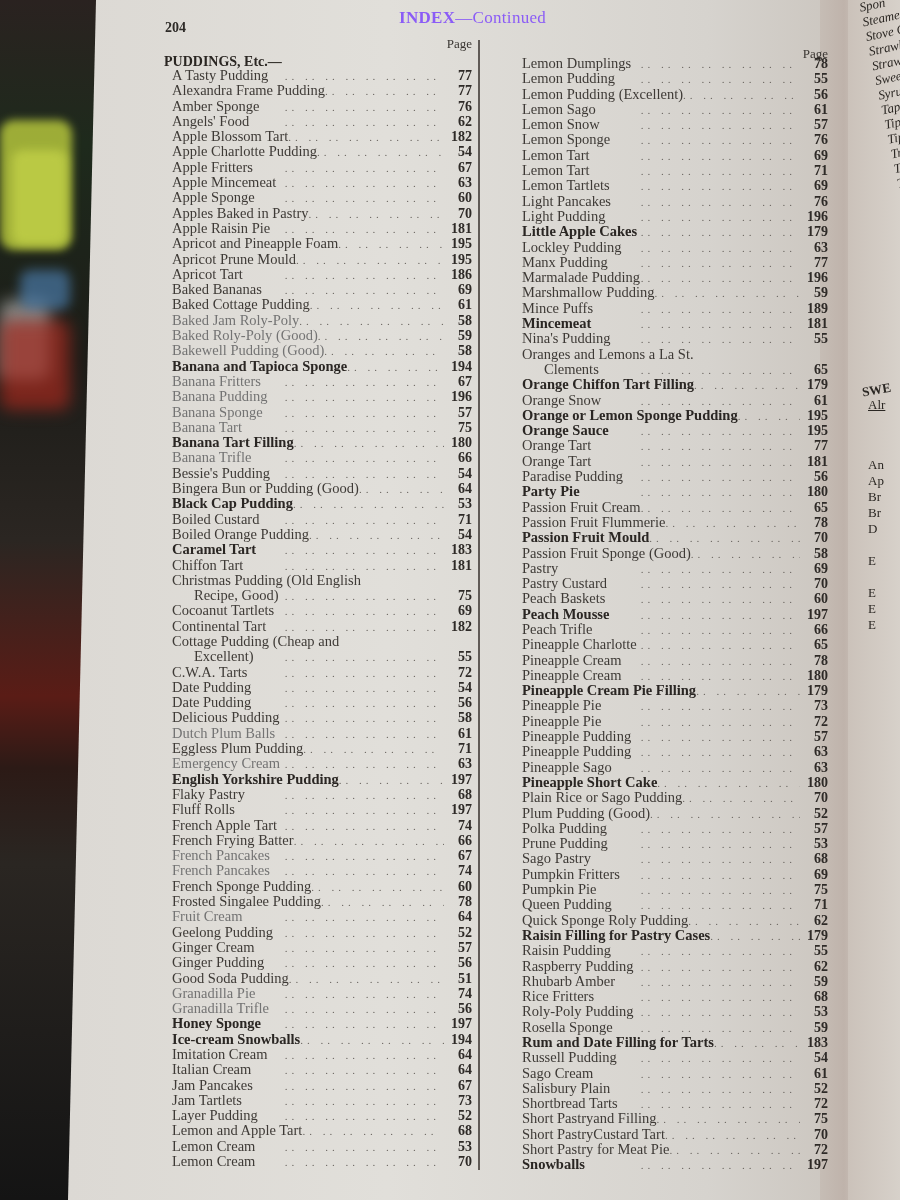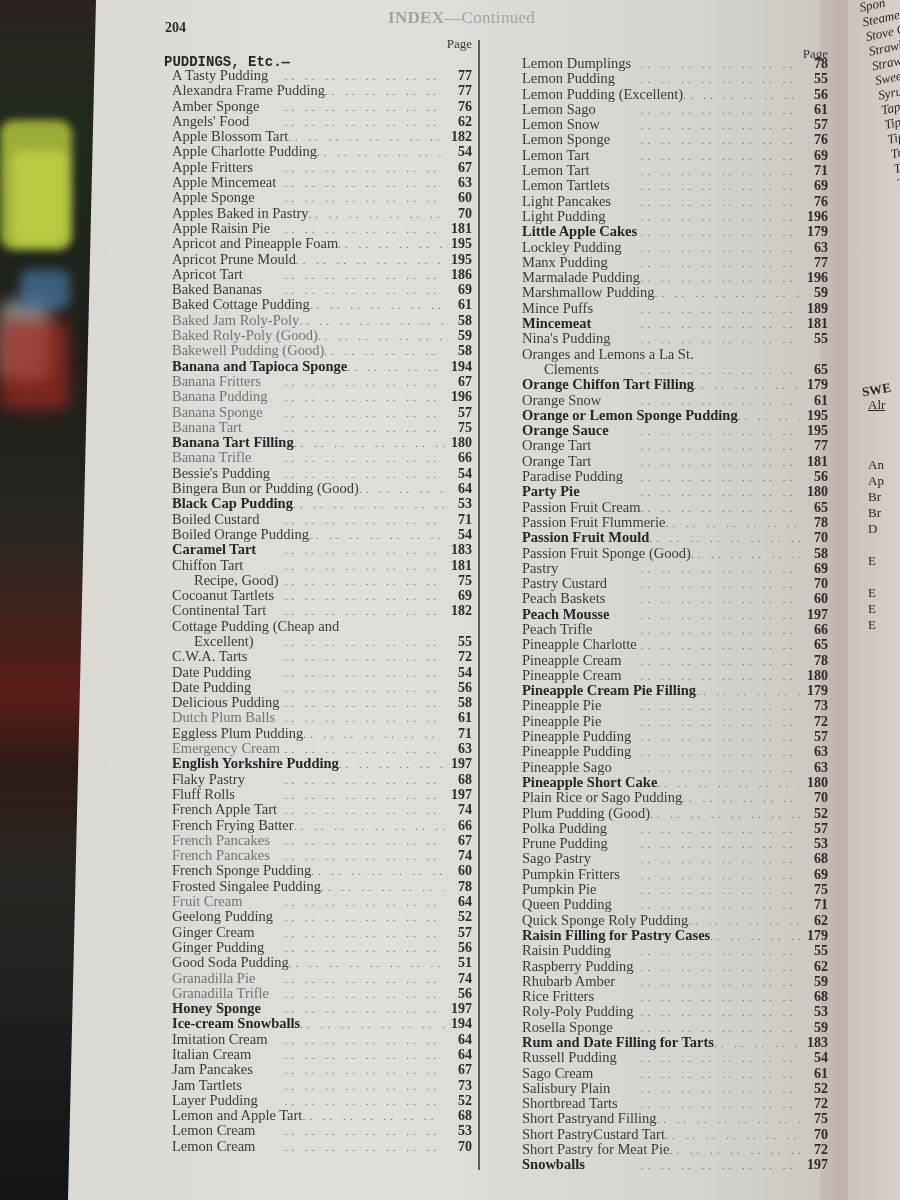--- a/index.html
+++ b/index.html
@@ -49,36 +49,36 @@
   }
   .adj-col { position: absolute; left: 858px; top: 0; transform: rotate(-12deg); transform-origin: left top; }
   .adj-col2 { position: absolute; left: 868px; top: 382px; }
   .adj-line { font-size: 13px; line-height: 15px; color: #2b2723; font-style: italic; white-space: nowrap; }
   .adj-line2 { font-size: 13px; line-height: 15px; color: #2b2723; white-space: nowrap; }
 
   .header-page-num {
     position: absolute; left: 165px; top: 20px; font-size: 14px; font-weight: bold; color: #2e2b28;
   }
   .header-title {
-    position: absolute; left: 388px; top: 8px; font-size: 17px; font-weight: bold; color: #a3a3a3; letter-spacing: .3px;
+    position: absolute; left: 399px; top: 8px; font-size: 17px; font-weight: bold; color: #8b5cf6; letter-spacing: .3px;
   }
   .header-title .cont { font-weight: normal; }
   .col-divider {
     position: absolute; left: 478px; top: 40px; width: 1.5px; height: 1130px; background: #403a36; opacity: .8;
   }
   .col {
     position: absolute;
   }
   .col-left { left: 160px; top: 36px; width: 312px; }
   .col-right { left: 522px; top: 46px; width: 306px; }
   .page-label {
     text-align: right; font-size: 13px; color: #3a3632; height: 16px; line-height: 16px;
   }
   .section-head {
-    font-weight: bold; font-size: 14px; color: #2a2622; height: 12px; line-height: 12px; margin-top: 4px; margin-left: 4px; font-family: Liberation Mono, monospace;
+    font-weight: bold; font-size: 14px; color: #2a2622; height: 12px; line-height: 12px; margin-top: 4px; margin-left: 4px;
   }
   .entry {
     display: flex; align-items: baseline; font-size: 14.5px; line-height: 15.3px; height: 15.3px; color: #3e3a36;
     white-space: nowrap;
   }
   .entry .name { flex: 0 0 auto; }
   .entry .dots { flex: 1 1 auto; overflow: hidden; color: #6a6560; letter-spacing: 4px; font-size: 11px; text-align: right; padding-right: 4px; }
   .entry .pg { flex: 0 0 28px; text-align: right; font-weight: bold; color: #2e2a27; font-size: 14px; }
   .entry.bold .name { font-weight: bold; color: #2a2623; }
   .entry.faded .name { color: #737373; }
@@ -300,20 +300,25 @@
       <div class="entry bold">
         <span class="name">Caramel Tart</span>
         <span class="dots">.. .. .. .. .. .. .. ..</span>
         <span class="pg">183</span>
       </div>
       <div class="entry">
         <span class="name">Chiffon Tart</span>
         <span class="dots">.. .. .. .. .. .. .. ..</span>
         <span class="pg">181</span>
       </div>
+      <div class="entry wrap-first">
+        <span class="name">Christmas Pudding (Old English</span>
+        <span class="dots"></span>
+        <span class="pg"></span>
+      </div>
       <div class="entry indent">
         <span class="name">Recipe, Good)</span>
         <span class="dots">.. .. .. .. .. .. .. ..</span>
         <span class="pg">75</span>
       </div>
       <div class="entry">
         <span class="name">Cocoanut Tartlets</span>
         <span class="dots">.. .. .. .. .. .. .. ..</span>
         <span class="pg">69</span>
       </div>

